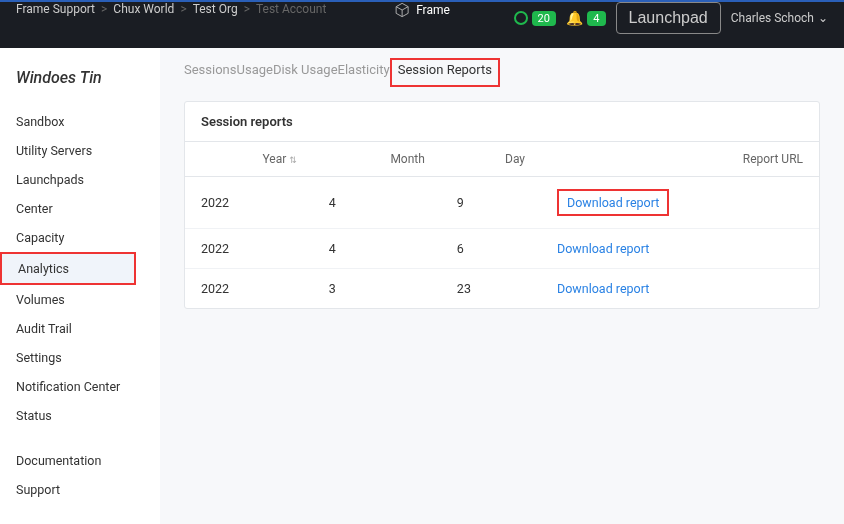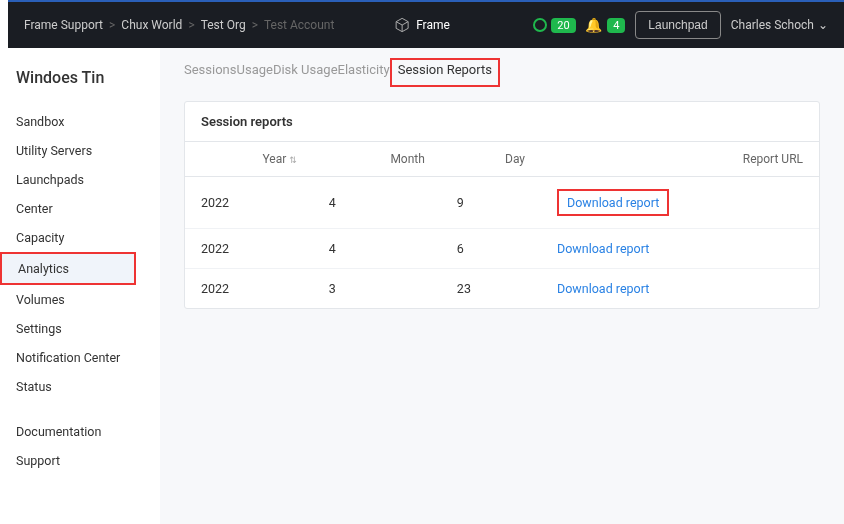--- a/index.html
+++ b/index.html
@@ -9,43 +9,42 @@
       color: #333;
       background: #fff;
       width: 844px;
       height: 524px;
       overflow: hidden;
     }
     .header {
       background: #1a1d23;
       height: 48px;
       display: flex;
-      align-items: center;
+      align-items: flex-start;
       padding: 0 16px;
       color: #999;
       font-size: 12px;
       border-top: 2px solid #2a5fb8;
-      margin-left: 8px;
     }
     .breadcrumb { display: flex; gap: 6px; align-items: center; flex: 1; }
     .breadcrumb span { color: #ccc; }
     .breadcrumb .sep { color: #666; }
     .breadcrumb .muted { color: #666; }
     .brand { display: flex; align-items: center; gap: 6px; color: #fff; position: absolute; left: 50%; transform: translateX(-50%); }
     .brand svg { width: 16px; height: 16px; }
     .hdr-right { display: flex; align-items: center; gap: 10px; }
     .status-dot { display: flex; align-items: center; gap: 4px; }
     .badge { background: #1fb84d; color: #fff; border-radius: 4px; padding: 1px 6px; font-size: 11px; min-width: 18px; text-align: center; }
     .circle-o { width: 14px; height: 14px; border: 2px solid #1fb84d; border-radius: 50%; }
     .bell { color: #1fb84d; font-size: 14px; }
-    .launchpad-btn { border: 1px solid #888; color: #ccc; background: transparent; padding: 6px 12px; border-radius: 4px; cursor: pointer; font-size: 12px; }
+    .launchpad-btn { border: 1px solid #888; color: #ccc; background: transparent; padding: 6px 12px; border-radius: 4px; cursor: pointer; font-size: 16px; }
     .user { color: #ccc; cursor: pointer; display: flex; align-items: center; gap: 4px; }
     .main { display: flex; height: calc(100% - 48px); }
     .sidebar { width: 160px; padding: 20px 0 0 16px; border-right: none; }
-    .sidebar-title { font-size: 16px; font-weight: 500; margin-bottom: 20px; }
+    .sidebar-title { font-size: 16px; font-weight: 500; margin-bottom: 20px; font-style: italic; }
     .nav-item { padding: 7px 0; font-size: 12.5px; color: #333; cursor: pointer; }
     .nav-item.active { background: #f0f4fa; margin-left: -16px; padding-left: 16px; border-right: 2px solid #2a6fd6; position: relative; }
     .nav-item.active.highlighted { border: 2px solid #e33; border-right: 2px solid #e33; margin-right: 24px; }
     .nav-group-gap { height: 16px; }
     .content { flex: 1; background: #f7f8fa; padding: 0; }
     .tabs { display: flex; gap: 0; padding: 14px 24px 0; font-size: 13px; }
     .tab { color: #999; cursor: pointer; padding-bottom: 10px; }
     .tab.active { color: #333; border-bottom: 2px solid #2a6fd6; }
     .tab.highlighted { border: 2px solid #e33; padding: 2px 6px 8px; margin-top: -4px; }
     .panel { background: #fff; margin: 14px 24px; border: 1px solid #e3e6ea; border-radius: 3px; }
@@ -97,20 +96,21 @@
 <div class="main">
   <div class="sidebar">
     <div class="sidebar-title">Windoes Tin</div>
     <div class="nav-item">Sandbox</div>
     <div class="nav-item">Utility Servers</div>
     <div class="nav-item">Launchpads</div>
     <div class="nav-item">Center</div>
     <div class="nav-item">Capacity</div>
     <div class="nav-item active highlighted">Analytics</div>
     <div class="nav-item">Volumes</div>
+    <div class="nav-item">Audit Trail</div>
     <div class="nav-item">Settings</div>
     <div class="nav-item">Notification Center</div>
     <div class="nav-item">Status</div>
     <div class="nav-group-gap"></div>
     <div class="nav-item">Documentation</div>
     <div class="nav-item">Support</div>
 
   </div>
 
   <div class="content">

